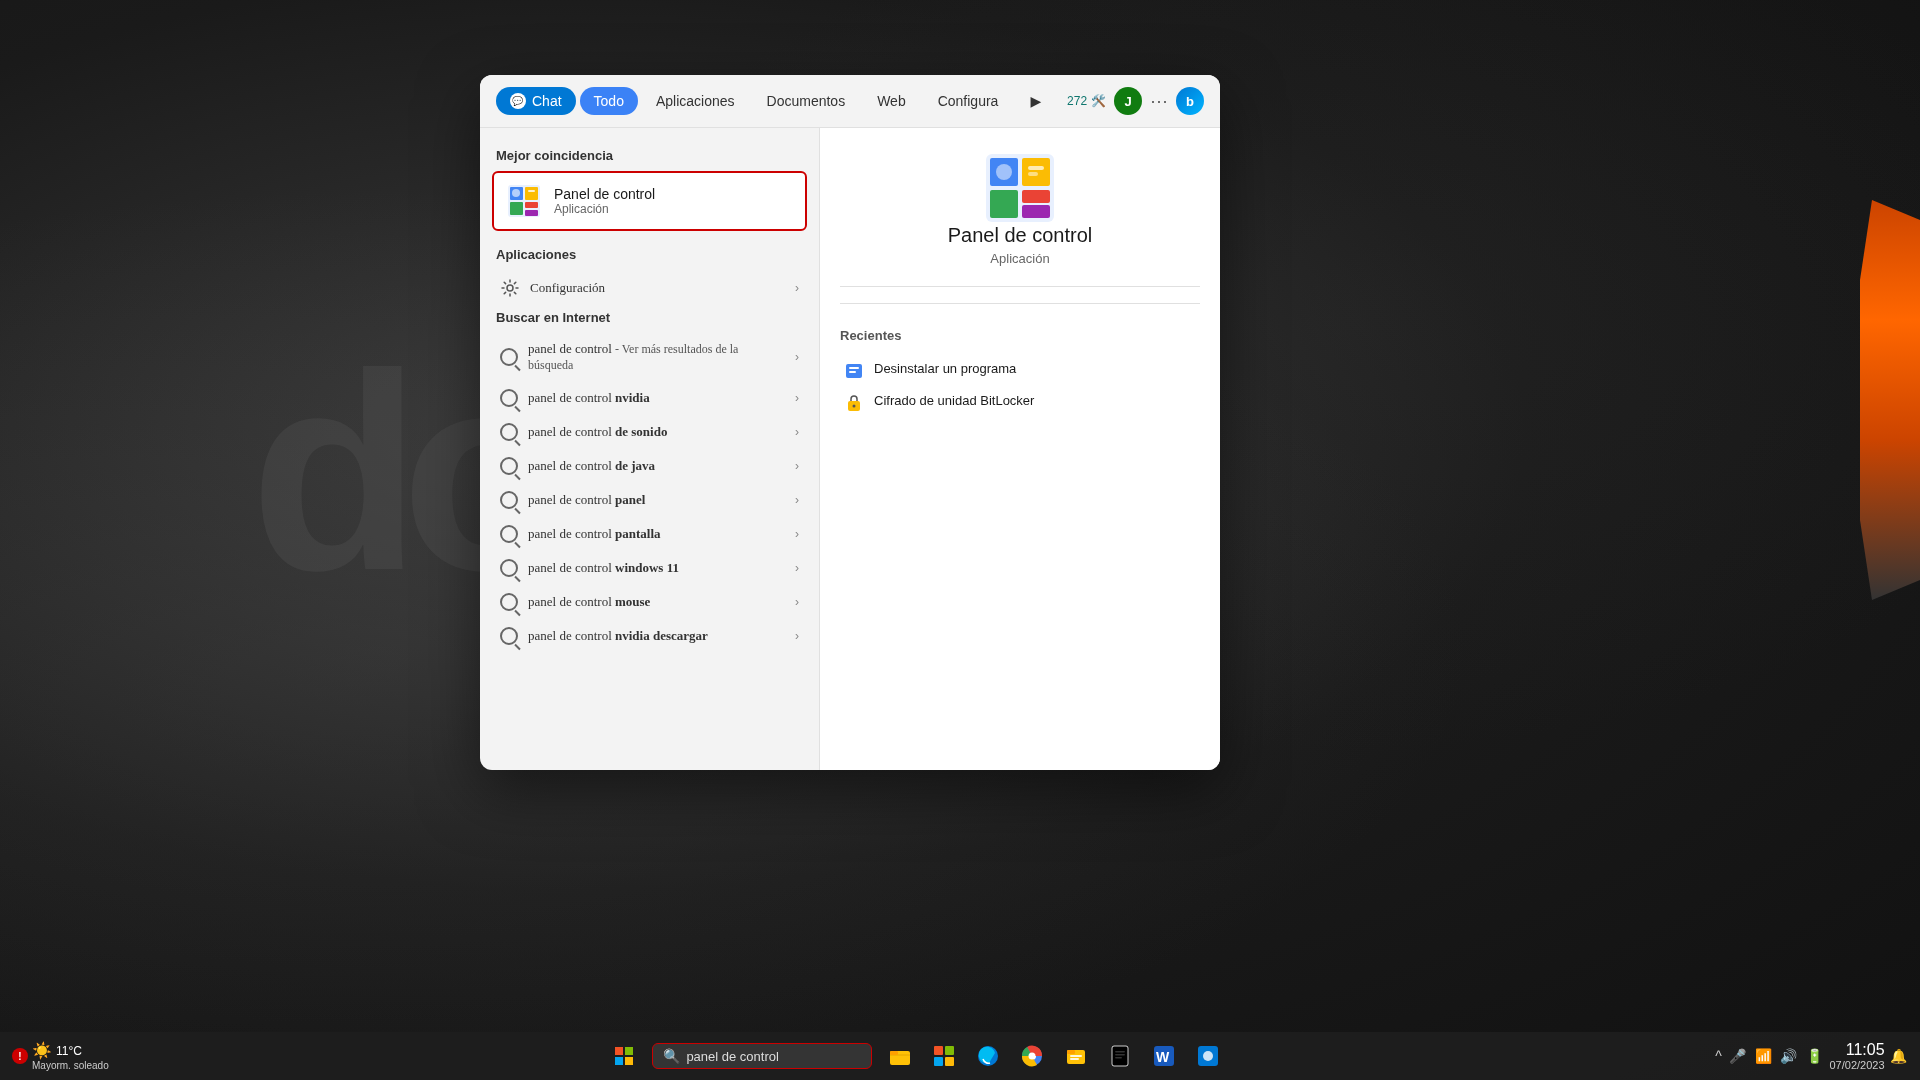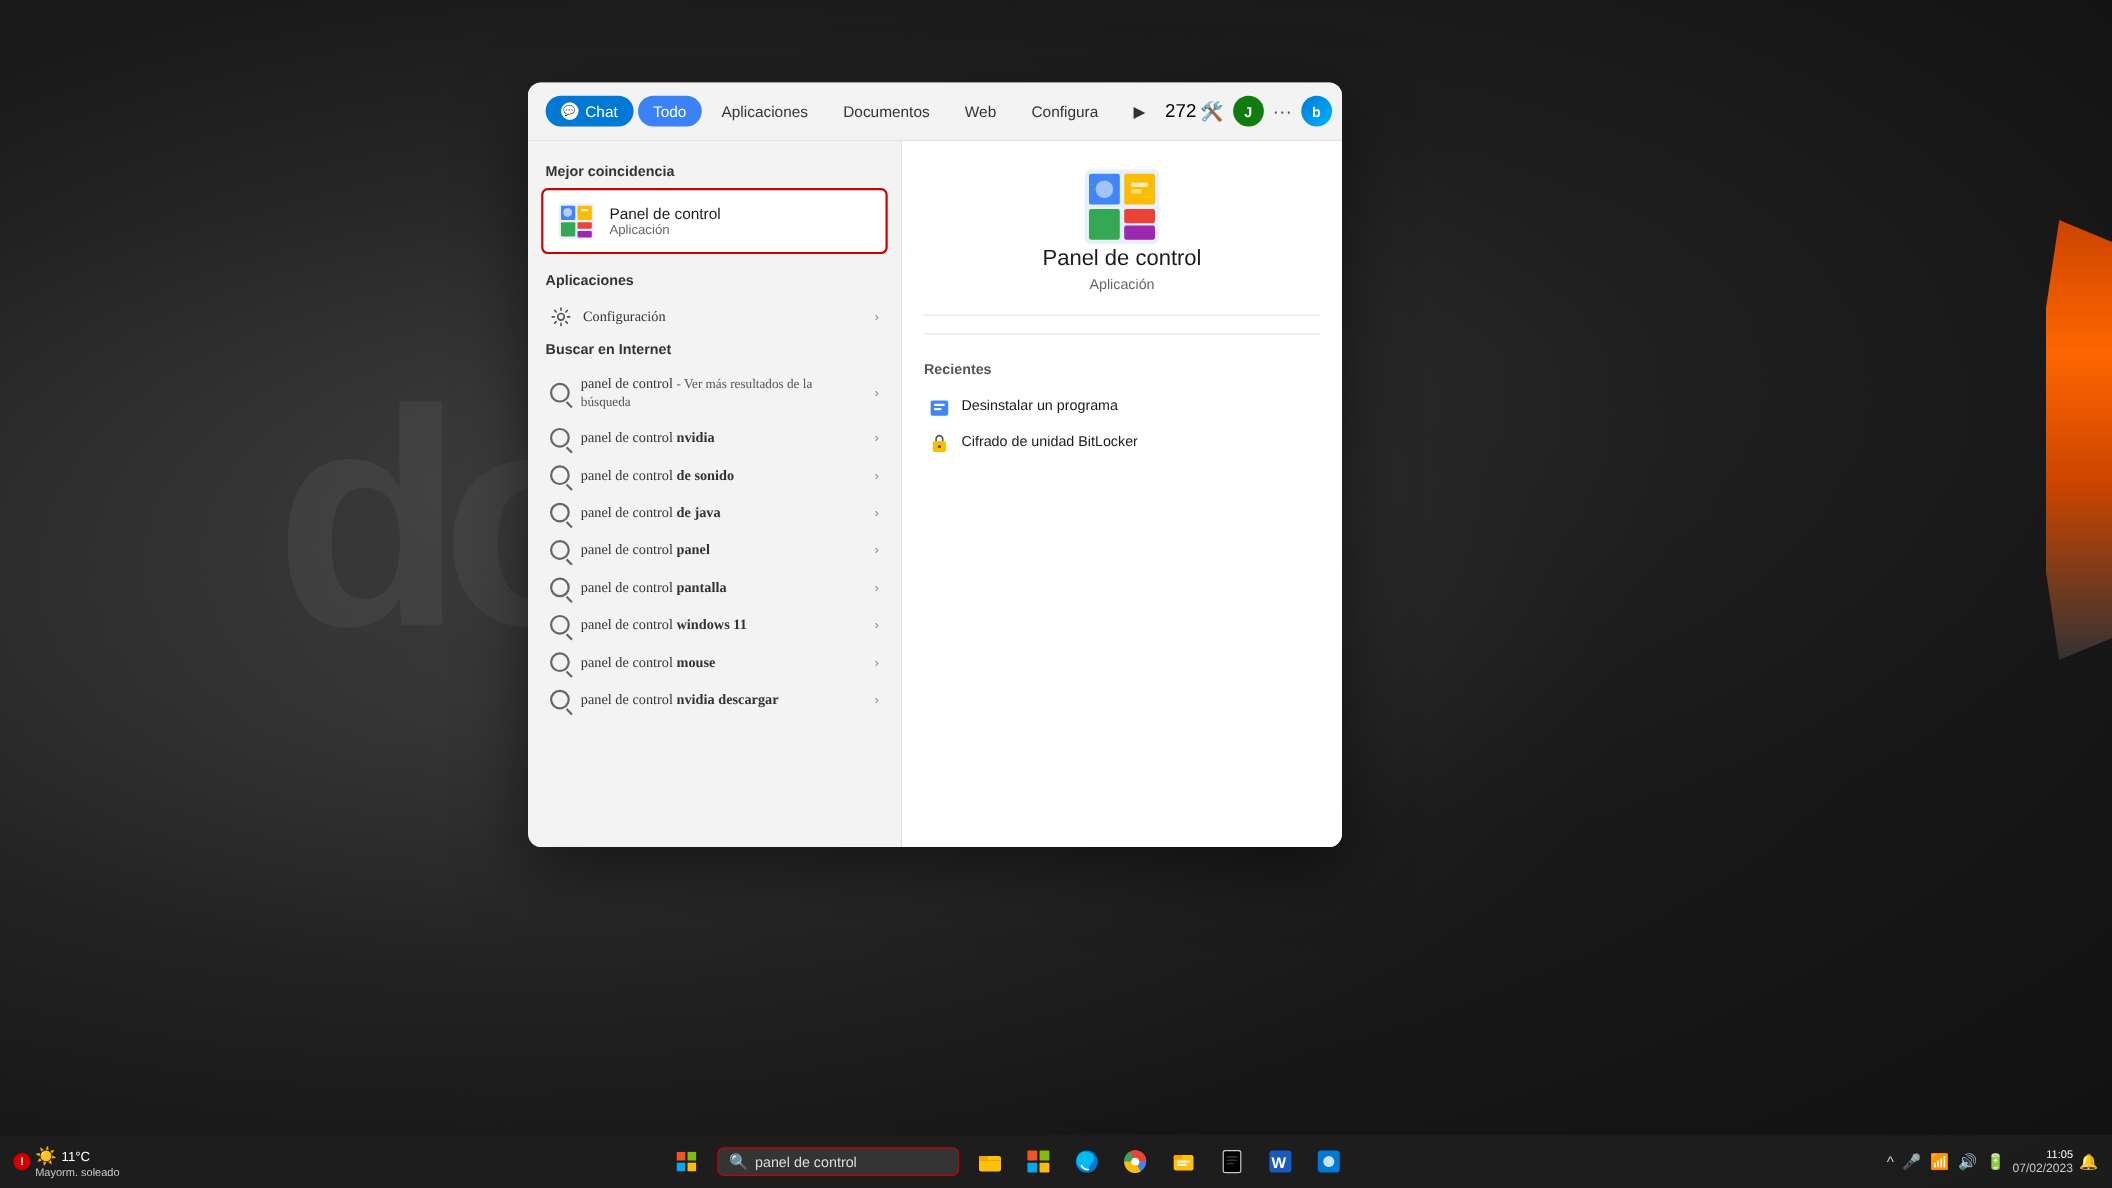--- a/index.html
+++ b/index.html
@@ -115,22 +115,22 @@
     }
 
     .nav-actions {
       margin-left: auto;
       display: flex;
       align-items: center;
       gap: 8px;
     }
 
     .nav-count {
-      font-size: 17px;
-      color: #000000;
+      font-size: 12px;
+      color: #0f766e;
       display: flex;
       align-items: center;
       gap: 4px;
     }
 
     .nav-avatar {
       width: 28px;
       height: 28px;
       border-radius: 50%;
       background: #107c10;
@@ -500,21 +500,21 @@
       cursor: pointer;
     }
 
     .clock-widget {
       display: flex;
       flex-direction: column;
       align-items: flex-end;
     }
 
     .clock-time {
-      font-size: 10px;
+      font-size: 16px;
       color: white;
     }
 
     .clock-date {
       font-size: 11px;
       color: #ccc;
     }
 
     .cp-icon-large {
       width: 72px;

